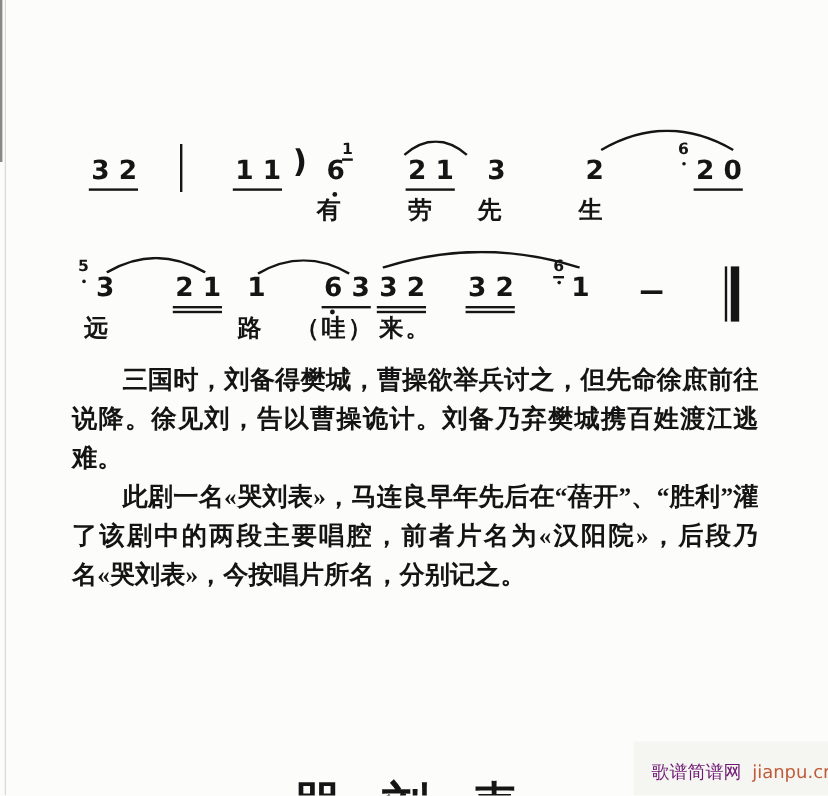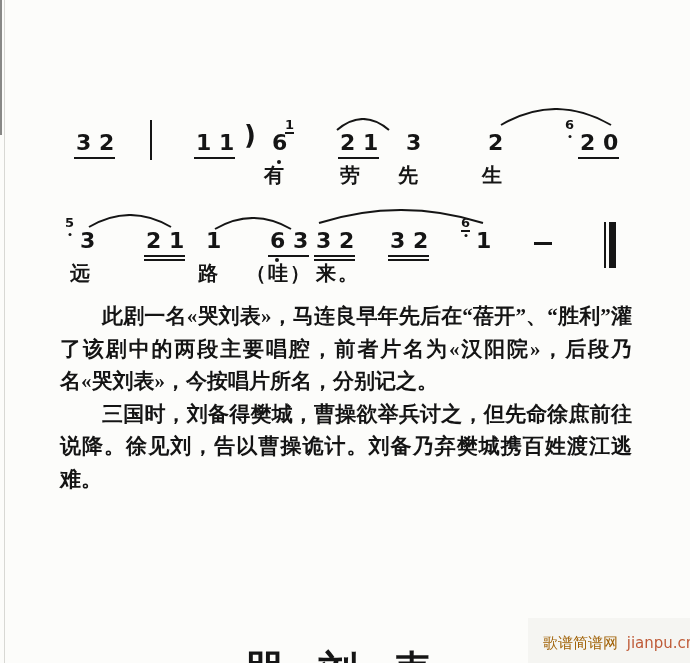--- a/index.html
+++ b/index.html
@@ -41,21 +41,21 @@
   }
   .textblock p{margin:0;text-indent:2em;word-break:break-all;}
 
   
   .cutoff-title{
     position:absolute;left:244px;top:643px;
     font-size:40px;font-weight:bold;letter-spacing:34px;color:#151515;white-space:nowrap;
   }
   .wm-band{position:absolute;left:528px;top:618px;width:162px;height:45px;background:#f5f5f2;}
   .watermark{position:absolute;left:543px;top:634px;font-size:15px;white-space:nowrap;font-family:"DejaVu Sans",sans-serif;}
-  .wm-name{color:#a16207;}
+  .wm-name{color:#701a75;}
   .wm-url{color:#bf5b38;margin-left:4px;}
 </style>
 </head>
 <body>
 
 <div class="page">
   <div class="edge-dark"></div>
   <div class="edge-faint"></div>
 
   <div id="score">
@@ -147,22 +147,22 @@
       <div class="slur" style="left: 318px; top: 209px; width: 166px; height: 15px;"><svg width="166" height="15">
           <path d="M1 14 Q 83 -12 165 14" fill="none" stroke="#151515" stroke-width="2"></path>
         </svg></div>
       <div class="lyric" style="left: 70px; top: 260px;">远</div>
       <div class="lyric" style="left: 198px; top: 260px;">路</div>
       <div class="lyric" style="left: 246px; top: 260px;">（哇）</div>
       <div class="lyric" style="left: 316px; top: 260px;">来。</div>
     </div>
 
   <div class="textblock">
+    <p>三国时，刘备得樊城，曹操欲举兵讨之，但先命徐庶前往说降。徐见刘，告以曹操诡计。刘备乃弃樊城携百姓渡江逃难。</p>
     <p>此剧一名«哭刘表»，马连良早年先后在“蓓开”、“胜利”灌了该剧中的两段主要唱腔，前者片名为«汉阳院»，后段乃名«哭刘表»，今按唱片所名，分别记之。</p>
-    <p>三国时，刘备得樊城，曹操欲举兵讨之，但先命徐庶前往说降。徐见刘，告以曹操诡计。刘备乃弃樊城携百姓渡江逃难。</p>
   </div>
 
   <div class="cutoff-title">哭刘表</div>
 
   <div class="wm-band"></div>
   <div class="watermark">
     <span class="wm-name">歌谱简谱网</span>
     <span class="wm-url">jianpu.cn</span>
   </div>
 </div>

